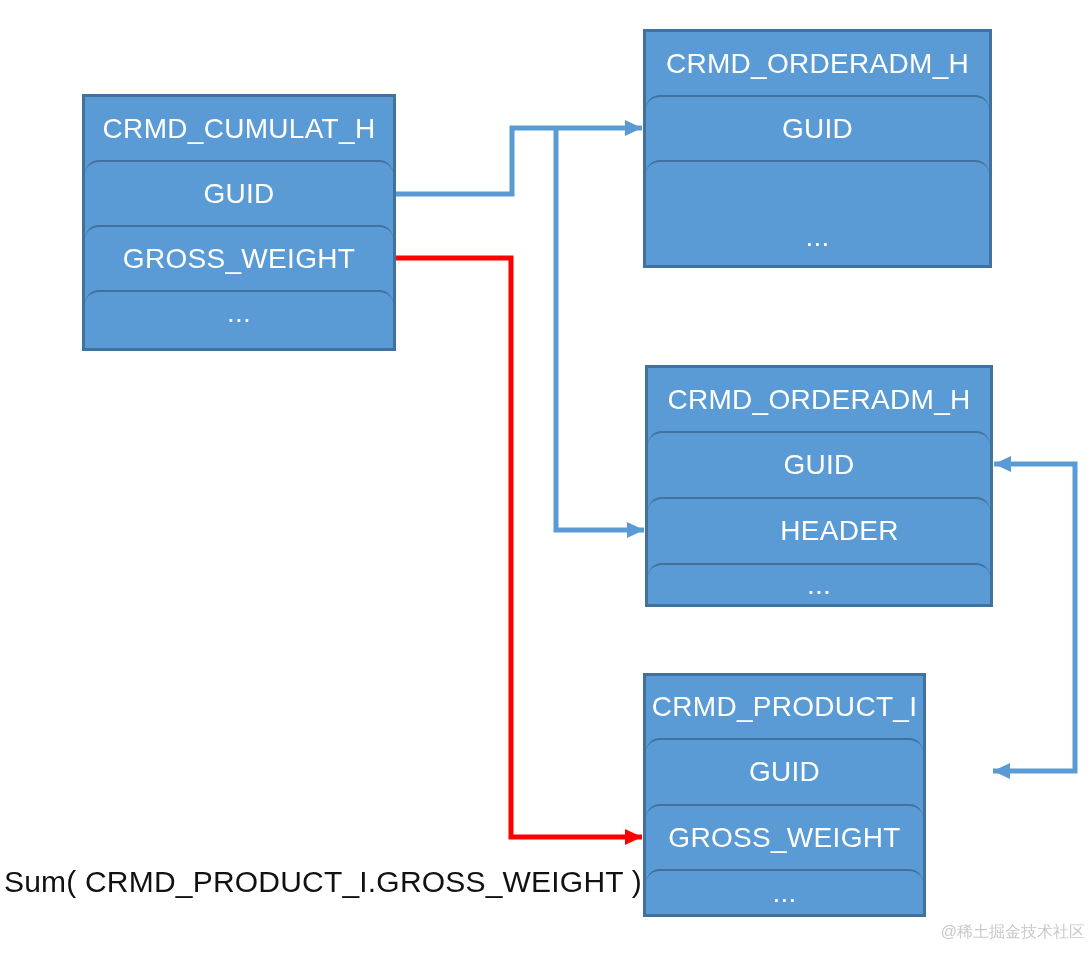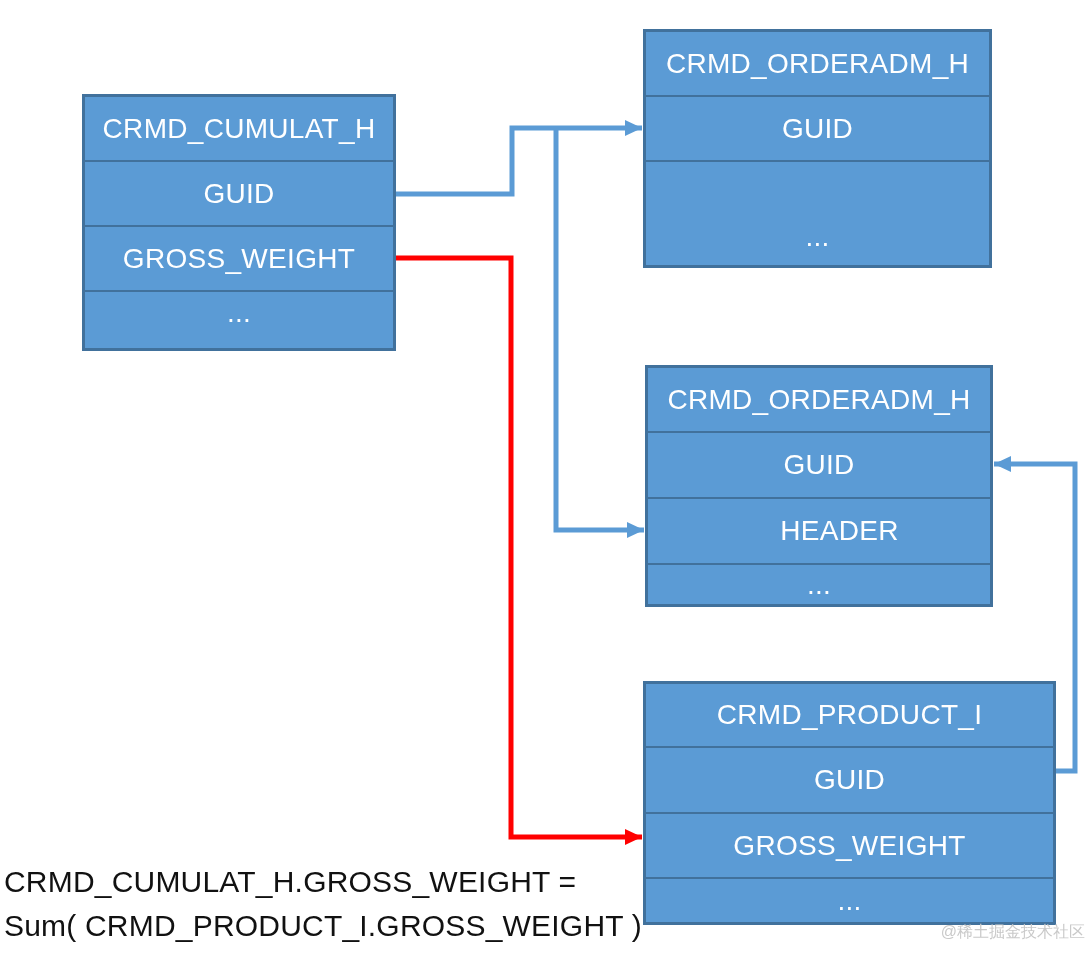--- a/index.html
+++ b/index.html
@@ -19,21 +19,21 @@
     color:#ffffff;
     font-size:28px;
     letter-spacing:0.3px;
   }
   .row{
     display:flex;align-items:center;justify-content:center;
     box-sizing:border-box;
     flex:0 0 auto;
     white-space:nowrap;
   }
-  .row.sep{border-top:2px solid var(--box-border,#41719C);}
+  .row.sep{border-top:2px solid var(--box-border,#41719C);border-radius:14px;}
   .row.tall{align-items:flex-end;padding-bottom:12px;}
   #connector-layer{
     position:absolute;left:0;top:0;width:1092px;height:953px;
     pointer-events:none;
   }
   #formula{
     position:absolute;left:4px;top:860px;
     color:var(--formula-text,#111111);
     font-size:30px;line-height:44px;
     letter-spacing:0.2px;
@@ -81,27 +81,26 @@
     <div class="row sep tall" style="height:105px;">...</div>
   </div>
 
   <div class="tbl" style="left:645px;top:365px;width:348px;height:242px;">
     <div class="row" style="height:63px;">CRMD_ORDERADM_H</div>
     <div class="row sep" style="height:66px;">GUID</div>
     <div class="row sep" style="height:66px;padding-left:41px;">HEADER</div>
     <div class="row sep" style="height:41px;">...</div>
   </div>
 
-  <div class="tbl" style="left:643px;top:673px;width:413px;height:244px;margin-top:8px;">
+  <div class="tbl" style="left:643px;top:673px;width:283px;height:244px;">
     <div class="row" style="height:62px;">CRMD_PRODUCT_I</div>
     <div class="row sep" style="height:66px;">GUID</div>
     <div class="row sep" style="height:65px;">GROSS_WEIGHT</div>
     <div class="row sep" style="height:45px;">...</div>
   </div>
 
   <div id="formula">
-    <div>CRMD_CUMULAT_H.GROSS_WEIGHT =</div>
     <div>Sum( CRMD_PRODUCT_I.GROSS_WEIGHT )</div>
   </div>
 
   <div id="watermark">@稀土掘金技术社区</div>
 
 </div>
 
 </body></html>

